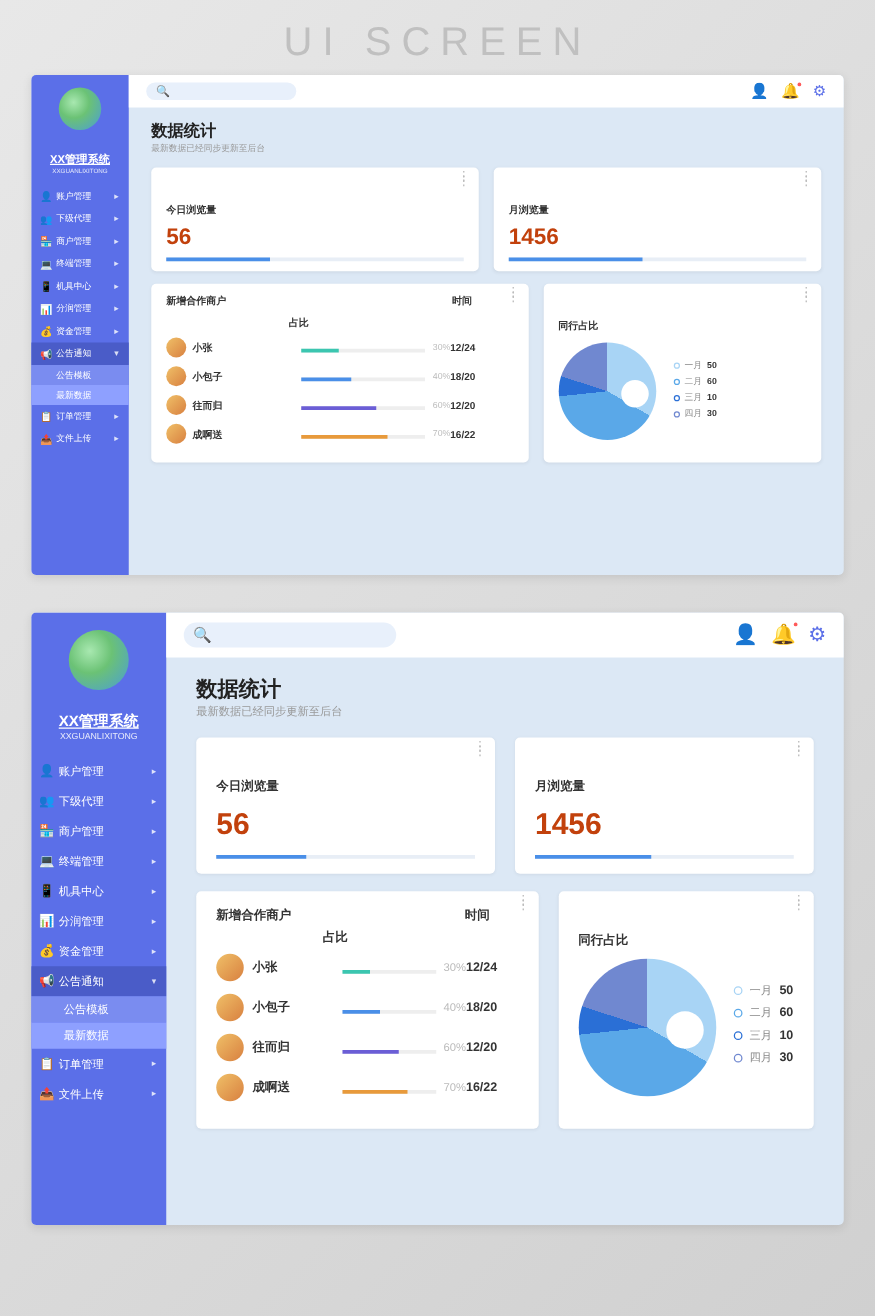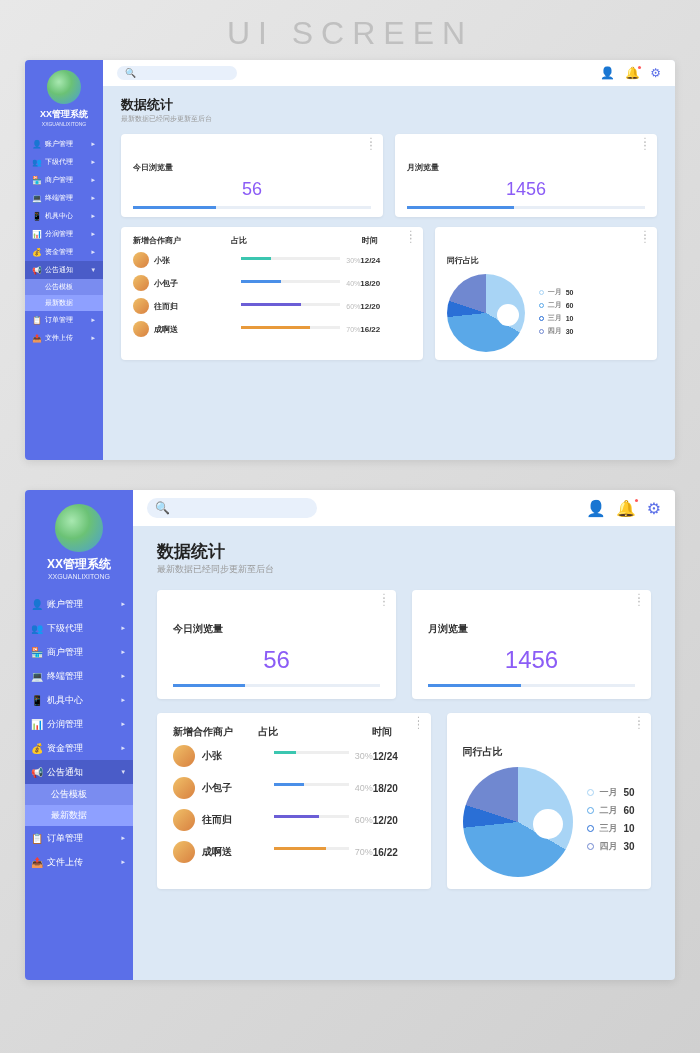--- a/index.html
+++ b/index.html
@@ -12,21 +12,21 @@
 .app-frame.large { height: 490px; margin-top: 30px; }
 
 .sidebar { background: #5b6fe8; color: #fff; flex-shrink: 0; display: flex; flex-direction: column; align-items: center; }
 .small .sidebar { width: 78px; padding-top: 10px; }
 .large .sidebar { width: 108px; padding-top: 14px; }
 
 .avatar { border-radius: 50%; background: radial-gradient(circle at 35% 35%, #a8e8b0 0%, #6bc275 40%, #4a9dd8 100%); }
 .small .avatar { width: 34px; height: 34px; }
 .large .avatar { width: 48px; height: 48px; }
 
-.brand-title { font-weight: bold; margin-top: 4px; }
+.brand-title { font-weight: bold; margin-top: 17px; text-decoration: underline; }
 .small .brand-title { font-size: 9px; }
 .large .brand-title { font-size: 12px; }
 .brand-sub { opacity: 0.85; }
 .small .brand-sub { font-size: 5px; margin-bottom: 8px; }
 .large .brand-sub { font-size: 7px; margin-bottom: 12px; }
 
 .menu { width: 100%; }
 .menu-item { display: flex; align-items: center; justify-content: space-between; padding: 0 8px; cursor: pointer; }
 .small .menu-item { height: 18px; font-size: 7px; }
 .large .menu-item { height: 24px; font-size: 9px; }
@@ -66,66 +66,66 @@
 .row { display: flex; gap: 12px; margin-bottom: 10px; }
 .large .row { gap: 16px; margin-bottom: 14px; }
 .card { background: #fff; border-radius: 4px; box-shadow: 0 1px 3px rgba(0,0,0,0.06); padding: 8px 12px; position: relative; }
 .large .card { padding: 12px 16px; }
 .card .more { position: absolute; top: 6px; right: 8px; color: #bbb; font-size: 10px; cursor: pointer; line-height: 0.4; letter-spacing: -1px; }
 
 .stat-card { flex: 1; }
 .stat-label { color: #333; font-weight: bold; margin-top: 20px; }
 .small .stat-label { font-size: 8px; }
 .large .stat-label { font-size: 10px; }
-.stat-value { color: #8b5cf6; text-align: center; font-weight: normal; }
+.stat-value { color: #c2410c; font-weight: bold; }
 .small .stat-value { font-size: 18px; margin: 6px 0; }
 .large .stat-value { font-size: 24px; margin: 10px 0; }
 .stat-bar { height: 3px; background: #e8eef6; position: relative; }
 .stat-bar .fill { position: absolute; left: 0; top: 0; bottom: 0; background: #4a8fe8; }
 .stat-bar .fill.c1 { width: 35%; }
 .stat-bar .fill.c2 { width: 45%; }
 
 .table-card { flex: 1.4; }
 .t-head { display: flex; font-weight: bold; color: #333; margin-bottom: 6px; }
 .small .t-head { font-size: 8px; }
 .large .t-head { font-size: 10px; }
 .t-head .c1 { flex: 1.2; }
-.t-head .c2 { flex: 1.6; }
+.t-head .c2 { flex: 1.6; margin-top: 18px; }
 .t-head .c3 { flex: 0.6; text-align: left; }
 
 .t-row { display: flex; align-items: center; margin-bottom: 7px; }
 .large .t-row { margin-bottom: 10px; }
 .t-row .av { border-radius: 50%; background: linear-gradient(135deg,#f0c068,#d88040); flex-shrink: 0; }
 .small .t-row .av { width: 16px; height: 16px; margin-right: 5px; }
 .large .t-row .av { width: 22px; height: 22px; margin-right: 7px; }
 .t-row .nm { font-weight: bold; color: #333; }
 .small .t-row .nm { font-size: 8px; flex: 0.95; }
 .large .t-row .nm { font-size: 10px; flex: 0.95; }
-.t-row .pbar-wrap { flex: 1.3; display: flex; align-items: flex-start; gap: 6px; }
+.t-row .pbar-wrap { flex: 1.3; display: flex; align-items: flex-end; gap: 6px; }
 .t-row .pbar { flex: 1; height: 3px; background: #eee; position: relative; }
 .t-row .pbar .pf { position: absolute; left: 0; top: 0; bottom: 0; }
 .t-row .pct { color: #bbb; font-size: 7px; }
 .large .t-row .pct { font-size: 9px; }
 .t-row .tm { flex: 0.55; text-align: left; font-weight: bold; color: #333; }
 .small .t-row .tm { font-size: 8px; }
 .large .t-row .tm { font-size: 10px; }
 
 .pie-card { flex: 1; }
 .pie-wrap { display: flex; align-items: center; gap: 14px; margin-top: 8px; }
 .pie { border-radius: 50%; position: relative; }
 .small .pie { width: 78px; height: 78px; }
 .large .pie { width: 110px; height: 110px; }
 .pie-bite { position:absolute; border-radius:50%; background:#fff; }
 .small .pie-bite { width:22px; height:22px; right:6px; top:30px; }
 .large .pie-bite { width:30px; height:30px; right:10px; top:42px; }
 .legend-item { display: flex; align-items: center; gap: 4px; margin-bottom: 3px; }
 .large .legend-item { gap: 6px; margin-bottom: 5px; }
 .legend-item .dot { width: 5px; height: 5px; border-radius: 50%; border: 1px solid; }
 .large .legend-item .dot { width: 7px; height: 7px; }
-.legend-item .lbl { color: #888; font-size: 7px; font-weight: bold; }
+.legend-item .lbl { color: #888; font-size: 7px; }
 .large .legend-item .lbl { font-size: 9px; }
 .legend-item .val { color: #333; font-weight: bold; font-size: 7px; }
 .large .legend-item .val { font-size: 10px; }
 </style>
 </head>
 <body>
 
 <div class="page-title">UI SCREEN</div>
 
 <div class="app-frame small">

